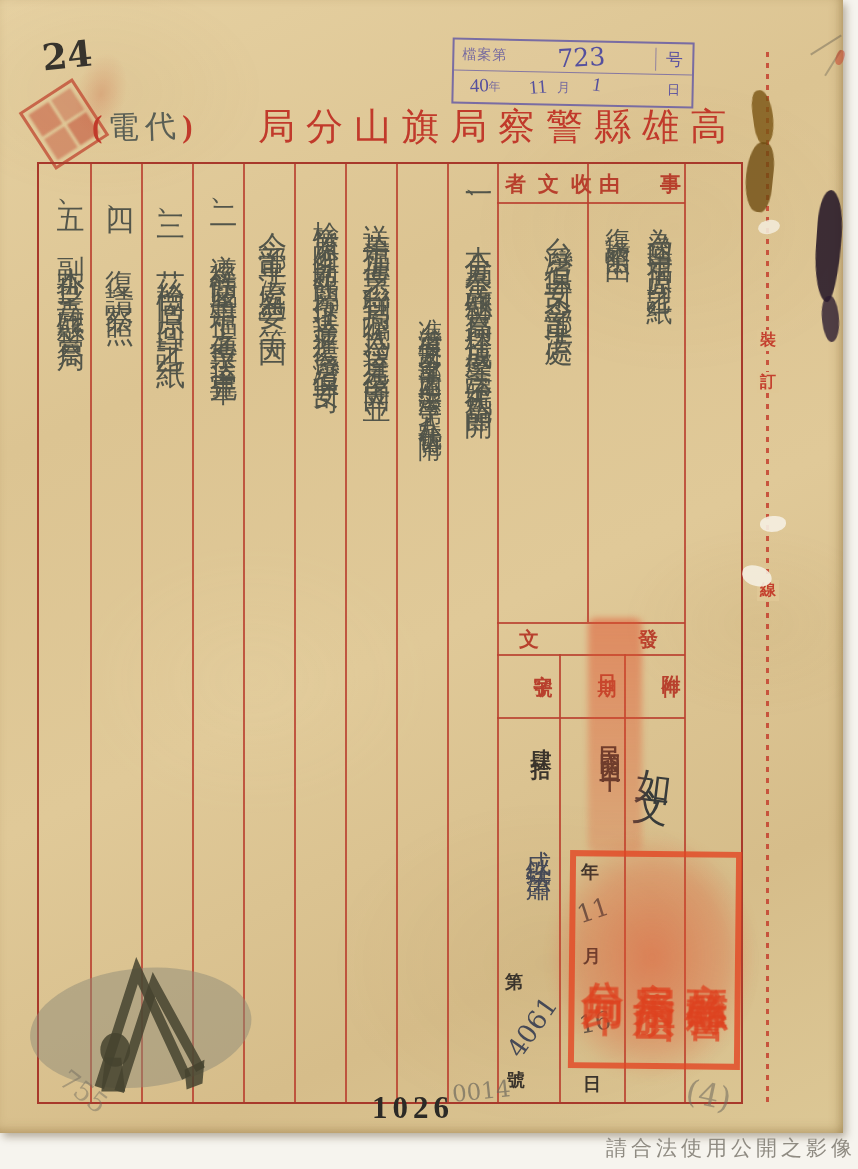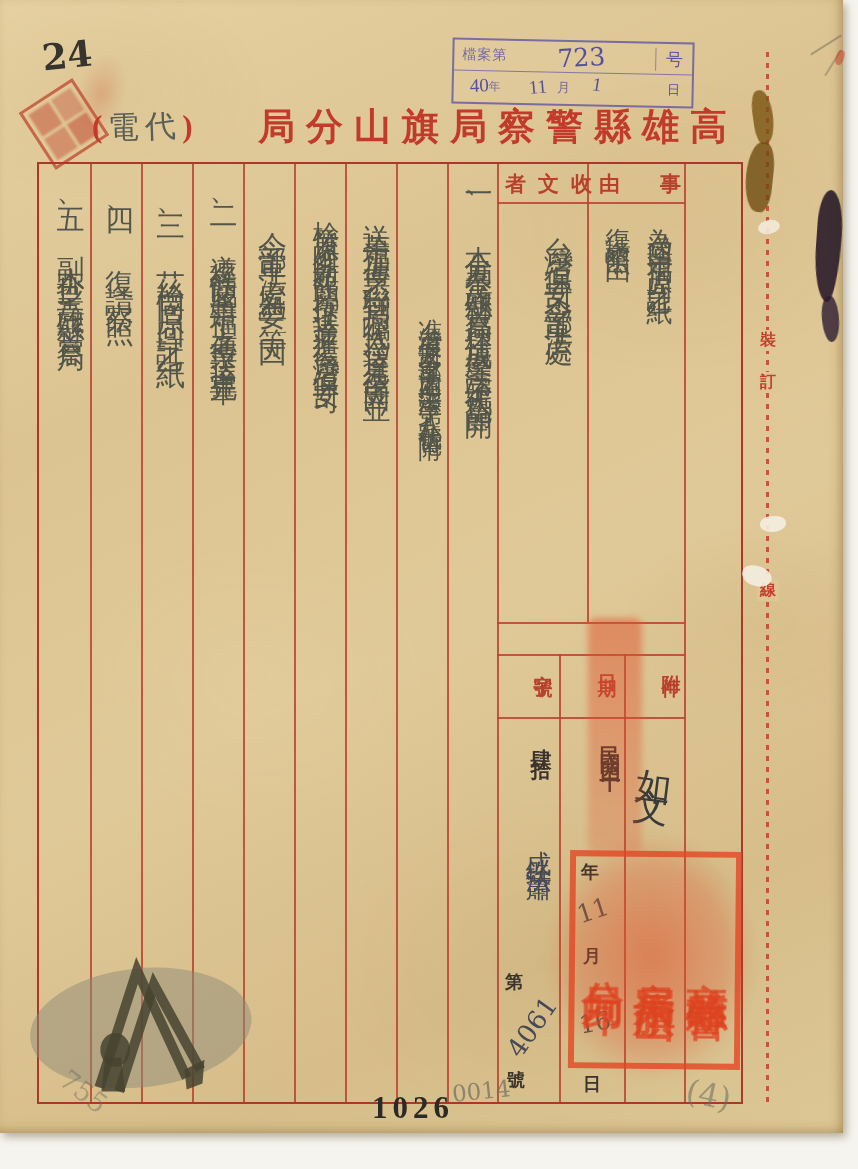--- a/index.html
+++ b/index.html
@@ -20,21 +20,21 @@
   .hw{color:#474c44;font-family:"DejaVu Serif",serif;opacity:.92;}
   .hwd{color:#33383a;font-family:"DejaVu Serif",serif;opacity:.95;}
   .pr{color:#b8402d;font-family:"Liberation Serif",serif;font-weight:700;}
   .pk{color:#3a342c;font-family:"Liberation Serif",serif;font-weight:700;}
   .pencil{color:#6f6a5e;font-family:"DejaVu Serif",serif;}
   
   #hdr{left:92px;top:100px;width:646px;height:54px;display:flex;align-items:center;justify-content:space-between;}
   #doctype{font-size:31px;letter-spacing:6px;white-space:nowrap;}
   #doctype .paren{color:#c13a2b;font-weight:700;}
   #doctype .hand{color:#5a5f55;transform:rotate(-2deg);display:inline-block;}
-  #agency{font-size:37px;letter-spacing:11px;color:#c13a2b;font-weight:700;white-space:nowrap;}
+  #agency{font-size:37px;letter-spacing:11px;color:#c13a2b;font-weight:400;white-space:nowrap;}
   
   #astamp{left:452px;top:40px;width:238px;height:62px;border:2.5px solid rgba(95,85,165,.8);
     transform:rotate(1.2deg);color:#5a51a0;background:rgba(255,255,255,.03);}
   #astamp .row{display:flex;align-items:center;height:30px;}
   #astamp .r1{border-bottom:1.5px solid rgba(95,85,165,.7);}
   #astamp .rcell{border-left:1.5px solid rgba(95,85,165,.6);width:36px;text-align:center;flex:none;}
   
   #tbl{left:37px;top:162px;width:702px;height:938px;border:2.5px solid #a8392b;}
   .ln{position:absolute;background:rgba(186,66,48,.85);}
   .vl{width:1.5px;top:0;bottom:0;}
@@ -140,20 +140,21 @@
       <div class="bodycol v hw bc7" style="left:101px;width:51px;padding-top:28px;">三、茲檢同原回証乙紙</div>
       <div class="bodycol v hw bc8" style="left:50px;width:51px;padding-top:22px;">四、復請察照</div>
       <div class="bodycol v hw bc9" style="left:0px;width:50px;padding-top:22px;">五、副本抄呈高雄縣警察局</div>
 
       <div class="ln hl" style="left:458px;width:188px;top:458px;"></div>
       <div class="ln hl" style="left:458px;width:188px;top:490px;"></div>
       <div class="ln hl" style="left:458px;width:188px;top:553px;"></div>
       <div class="ln vl" style="left:520px;top:490px;height:448px;bottom:auto;"></div>
       <div class="ln vl" style="left:585px;top:490px;height:448px;bottom:auto;"></div>
 
+      <div class="pr" style="position:absolute;left:480px;top:462px;font-size:20px;letter-spacing:99px;white-space:nowrap;">文發</div>
       <div class="stackhdr pr v" style="left:600px;top:496px;width:45px;font-size:19px;letter-spacing:4px;">附件</div>
       <div class="stackhdr pr v" style="left:536px;top:496px;width:45px;font-size:19px;letter-spacing:4px;">日期</div>
       <div class="stackhdr pr v" style="left:472px;top:496px;width:45px;font-size:19px;letter-spacing:4px;">字號</div>
 
       <div class="v hwd" style="position:absolute;left:596px;top:578px;width:46px;font-size:36px;letter-spacing:18px;transform:rotate(7deg);color:#2f3436;">如文</div>
 
       <div class="abs" style="left:520px;top:556px;width:65px;height:380px;">
         <div class="v pk" style="position:absolute;left:0;top:10px;width:65px;font-size:21px;letter-spacing:8px;">民國四十</div>
         <div class="pk" style="position:absolute;left:22px;top:140px;font-size:18px;">年</div>
         <div class="hw" style="position:absolute;left:18px;top:176px;font-size:25px;transform:rotate(-18deg);">11</div>
@@ -209,13 +210,14 @@
         <polygon points="86,118 82,152 106,152 102,118"></polygon>
       </g>
     </svg>
 
     <div class="abs pk" style="left:372px;top:1090px;font-size:31px;letter-spacing:5px;color:#2c2a26;">1026</div>
     <div class="abs pencil" style="left:452px;top:1078px;font-size:23px;transform:rotate(-6deg);opacity:.7;">0014</div>
     <div class="abs pencil" style="left:686px;top:1076px;font-size:32px;transform:rotate(12deg);opacity:.55;">(4)</div>
     <div class="abs pencil" style="left:58px;top:1076px;font-size:27px;transform:rotate(38deg);opacity:.45;">755</div>
   </div>
 
+  <div id="notice" class="abs">請合法使用公開之影像</div>
 </div>
 
 </body></html>

